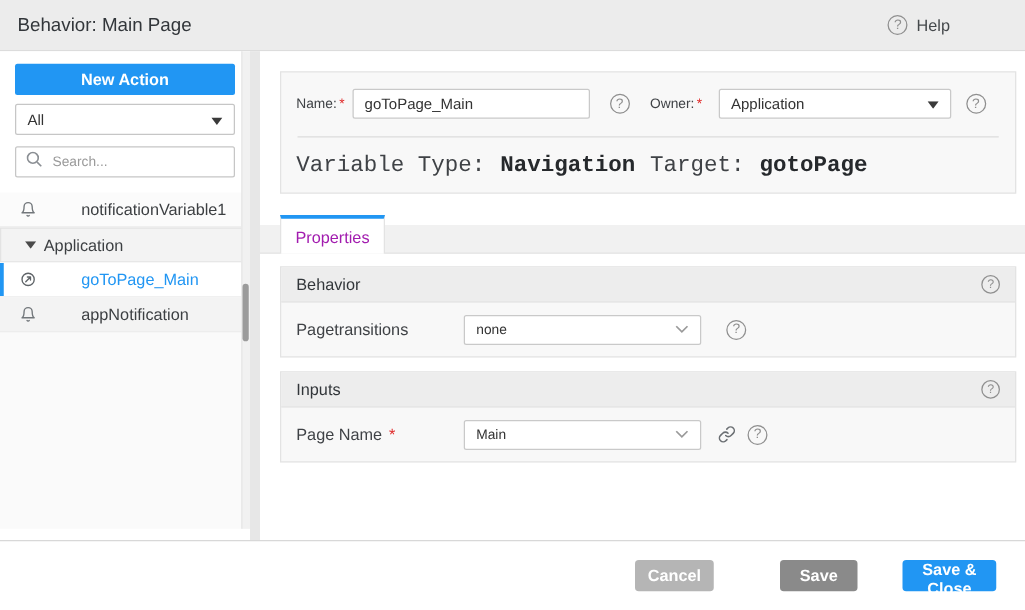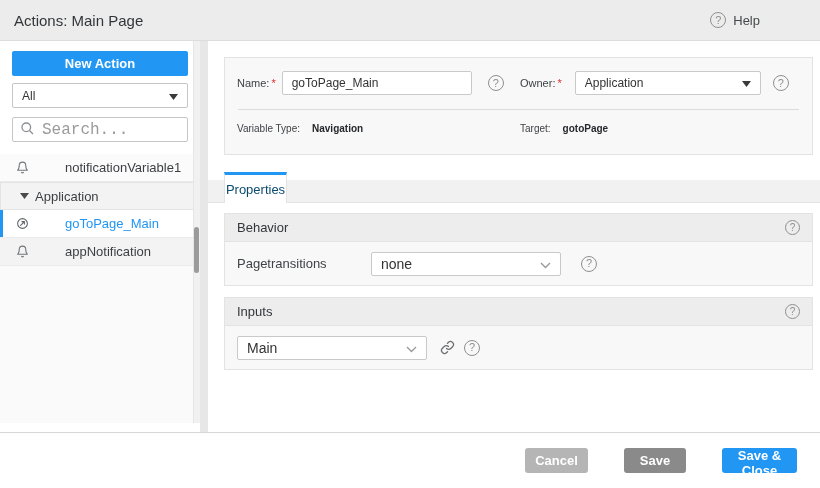--- a/index.html
+++ b/index.html
@@ -23,22 +23,22 @@
   .sidebar{position:absolute;left:0;top:41px;width:200px;bottom:65px;background:#fff;
            display:flex;flex-direction:column;}
   .new-action{margin:10px 12px 0;height:25px;flex:0 0 25px;background:#2196f3;color:#fff;
               border:none;border-radius:2px;font-family:inherit;font-size:13px;font-weight:bold;cursor:pointer;}
   .filter{margin:7px 12px 0;height:23px;flex:0 0 23px;border:1px solid #c6c6c6;border-radius:2px;
           background:#fff;display:flex;align-items:center;padding:0 9px;box-sizing:content-box;
           font-size:12px;color:#333;cursor:pointer;}
   .filter .caret{margin-left:auto;}
   .search{margin:9px 12px 0;height:23px;flex:0 0 23px;border:1px solid #c6c6c6;border-radius:2px;
           background:#fff;display:flex;align-items:center;gap:6px;padding:0 8px;}
-  .search input{border:none;outline:none;background:transparent;font-family:Liberation Mono, monospace;
-                font-size:16px;color:#b91c1c;width:100%;}
+  .search input{border:none;outline:none;background:transparent;font-family:Liberation Sans, sans-serif;
+                font-size:11px;color:#b91c1c;width:100%;}
   .search input::placeholder{color:#9a9a9a;}
   .tree{margin-top:12px;}
   .trow{height:28px;box-sizing:border-box;border-bottom:1px solid #ebebeb;display:flex;
         align-items:center;font-size:13px;color:#3c3f42;cursor:pointer;}
   .trow.group{padding-left:19px;background:#f3f3f3;}
   .trow.group .tri{margin-right:6px;display:inline-flex;}
   .trow.item{padding-left:15px;background:#fbfbfb;gap:31px;}
   .trow.item .ticon{margin-right:5px;display:inline-flex;width:14px;justify-content:center;}
   .trow.item.alt{background:#f3f3f3;}
   .trow.selected{background:#fff;color:#2196f3;box-shadow:inset 3px 0 0 #2196f3;}
@@ -60,64 +60,64 @@
   .fcol1{display:flex;align-items:center;width:283px;flex:0 0 283px;}
   .fcol2{display:flex;align-items:center;}
   .flabel{font-size:11px;color:#3f4246;white-space:nowrap;margin-right:6px;}
   .req{color:#e02b2b;margin-left:2px;}
   .tinput{width:190px;height:24px;box-sizing:border-box;border:1px solid #c9c9c9;border-radius:2px;
           padding:0 9px;font-family:inherit;font-size:12px;color:#333;background:#fff;outline:none;}
   .sselect{display:flex;align-items:center;justify-content:space-between;width:186px;height:24px;
            box-sizing:border-box;border:1px solid #c9c9c9;border-radius:2px;background:#fff;
            padding:0 9px;font-size:12px;color:#333;cursor:pointer;}
   .fdivider{height:1px;background:#dcdcdc;margin:14px 1px 0;}
-  .frow2{display:flex;align-items:center;margin-top:13px;font-size:10px;color:#3f4246;}
+  .frow2{display:flex;align-items:center;margin-top:13px;font-size:18px;color:#3f4246;font-family:Liberation Mono, monospace;}
   .bval{font-weight:bold;color:#26292c;margin-left:12px;}
 
   
   .tabbar{position:relative;height:31px;margin-top:17px;}
   .tabbar-bg{position:absolute;left:-16px;right:-7px;top:8px;bottom:0;background:#f1f1f1;
              border-bottom:1px solid #e3e3e3;box-sizing:border-box;}
-  .tab{position:absolute;left:0;top:0;width:63px;height:31px;background:#fff;z-index:2;
+  .tab{position:absolute;left:0;top:0;width:84px;height:31px;background:#fff;z-index:2;
        border:1px solid #e3e3e3;border-top:3px solid #2196f3;border-bottom:none;box-sizing:border-box;
-       display:flex;align-items:center;justify-content:center;font-size:13px;color:#0c4a6e;cursor:pointer;}
+       display:flex;align-items:center;justify-content:center;font-size:13px;color:#a21caf;cursor:pointer;}
 
   
   .group{border:1px solid #e3e3e3;background:#f8f8f8;}
   .group.behavior{margin-top:10px;}
   .group.inputs{margin-top:11px;}
   .group-header{height:27px;background:#ededed;border-bottom:1px solid #e3e3e3;display:flex;
                 align-items:center;padding:0 12px;font-size:13px;color:#32363a;}
   .group-header .qicon{margin-left:auto;width:15px;height:15px;font-size:10px;}
   .group-body{height:43px;display:flex;align-items:center;padding:0 12px;}
   .field-label{width:134px;flex:0 0 134px;font-size:13px;color:#3f4246;}
   .dropdown{display:flex;align-items:center;justify-content:space-between;width:190px;height:24px;
             box-sizing:border-box;border:1px solid #c9c9c9;border-radius:2px;background:#fff;
-            padding:0 9px;font-size:14px;color:#333;cursor:pointer;}
+            padding:0 9px;font-size:11px;color:#333;cursor:pointer;}
   .body-qicon{margin-left:20px;}
   .link-btn{margin-left:13px;display:inline-flex;cursor:pointer;}
   .after-link{margin-left:9px;}
 
   
   .footer{position:absolute;left:0;right:0;bottom:0;height:56px;background:#fff;
           border-top:1px solid #d8d8d8;box-sizing:border-box;display:flex;align-items:center;
           justify-content:flex-end;gap:36px;padding-right:23px;}
   .btn{height:25px;border:none;border-radius:3px;color:#fff;font-family:inherit;font-size:13px;
        font-weight:bold;cursor:pointer;padding:0;}
   .btn.cancel{width:63px;background:#b5b5b5;}
-  .btn.save{width:62px;background:#8a8a8a;}
+  .btn.save{width:62px;background:#8a8a8a;margin-left:17px;}
   .btn.saveclose{width:75px;background:#2196f3;}
 </style>
 </head>
 <body>
 
 <div class="app">
 
   <div class="header">
-    <div class="title">Actions: Main Page</div>
+    <div class="title">Behavior: Main Page</div>
     <div class="help">
       <span class="qicon">?</span>
       <span>Help</span>
     </div>
   </div>
 
   <div class="sidebar">
     <button class="new-action">New Action</button>
 
     <div class="filter">
@@ -251,20 +251,21 @@
         <span class="qicon body-qicon">?</span>
       </div>
     </div>
 
     <div class="group inputs">
       <div class="group-header">
         <span>Inputs</span>
         <span class="qicon">?</span>
       </div>
       <div class="group-body">
+        <span class="field-label"><span>Page Name</span> <span class="req">*</span></span>
         <div class="dropdown">
           <span>Main</span>
           <span>
             <svg width="11" height="7" viewBox="0 0 11 7">
                 <path d="M1 1l4.5 4.5L10 1" fill="none" stroke="#9a9a9a" stroke-width="1.4"></path>
               </svg>
           </span>
         </div>
         <span class="link-btn">
           <svg width="15" height="15" viewBox="0 0 24 24" fill="none" stroke="#6b6f73" stroke-width="2" stroke-linecap="round" stroke-linejoin="round">

